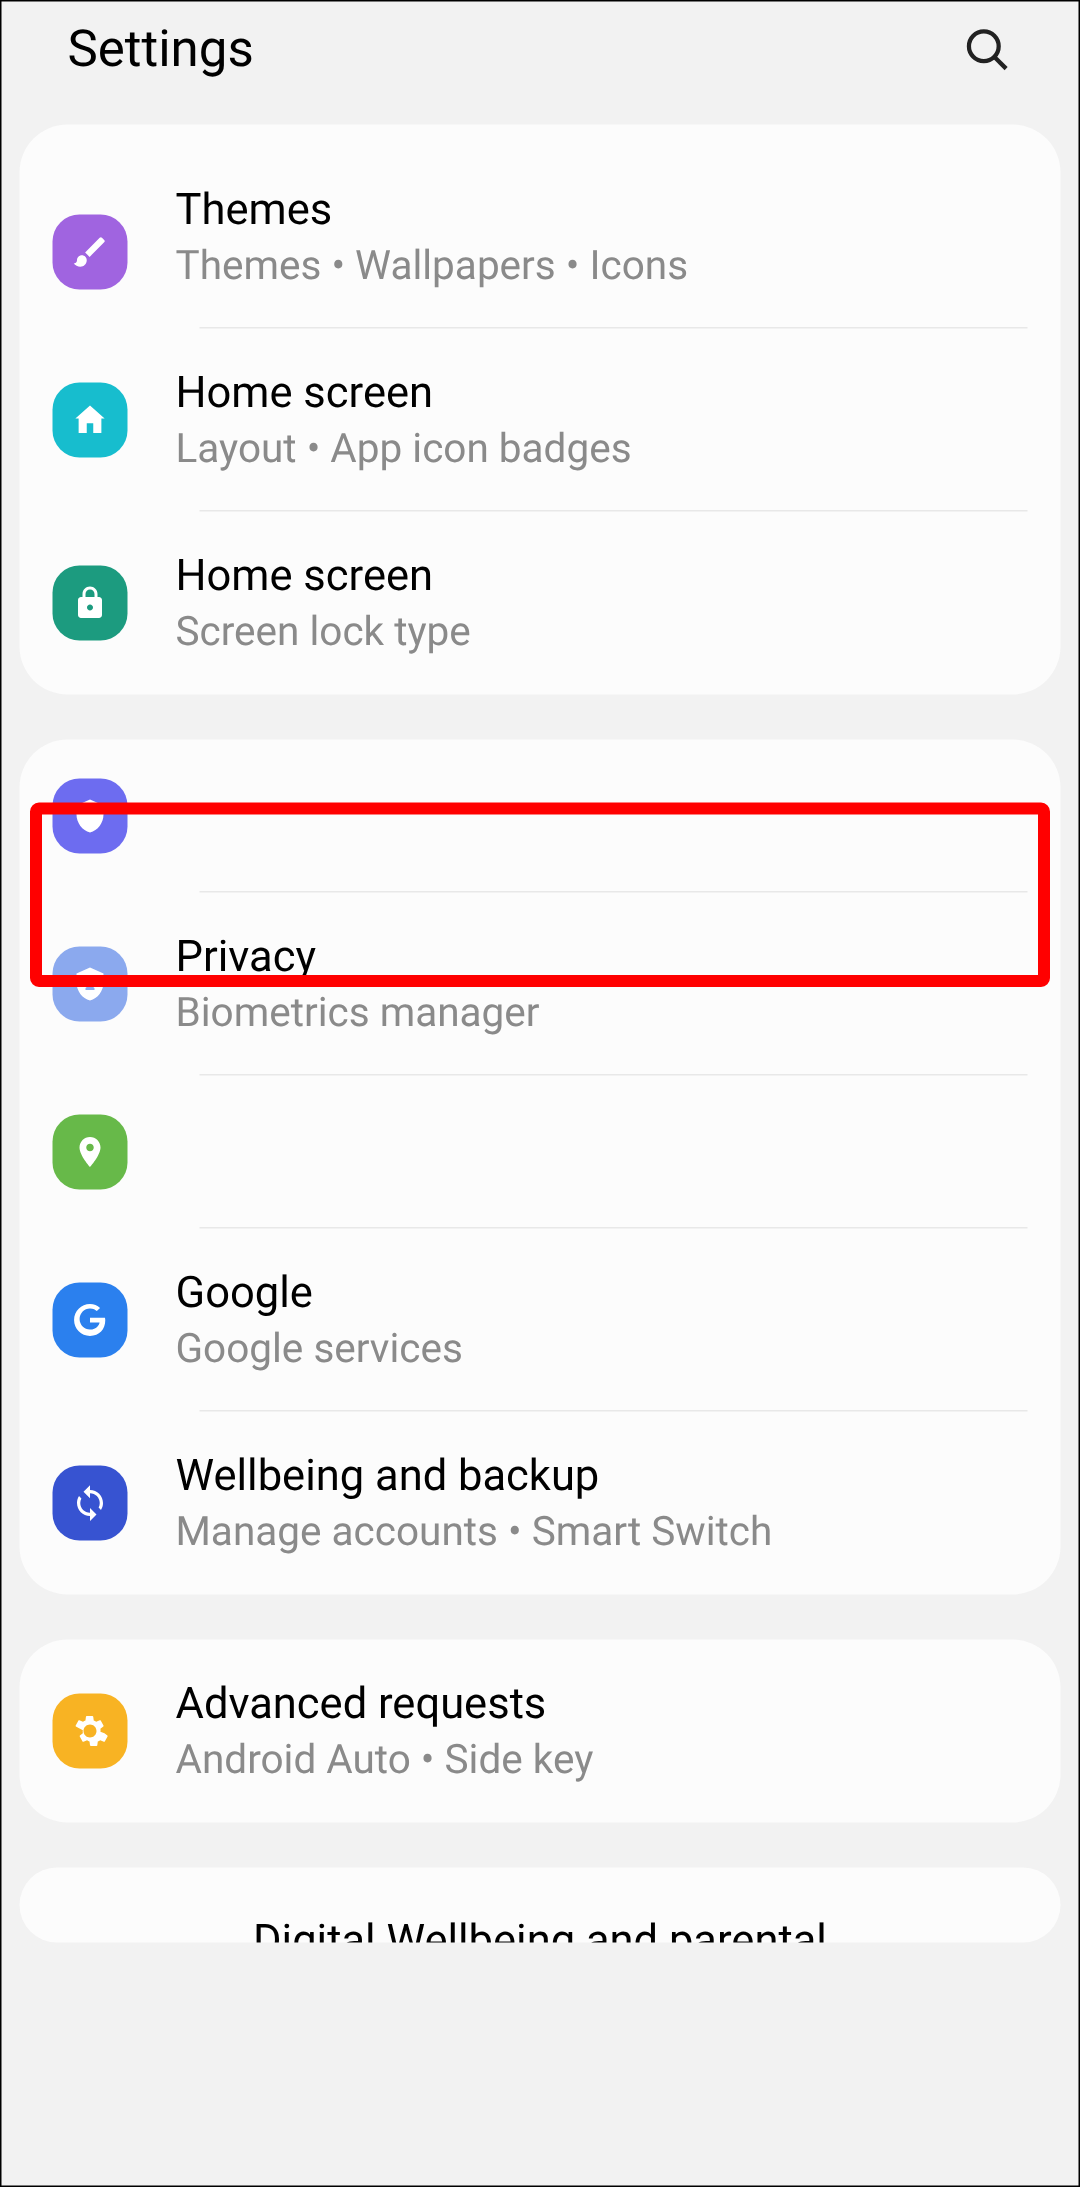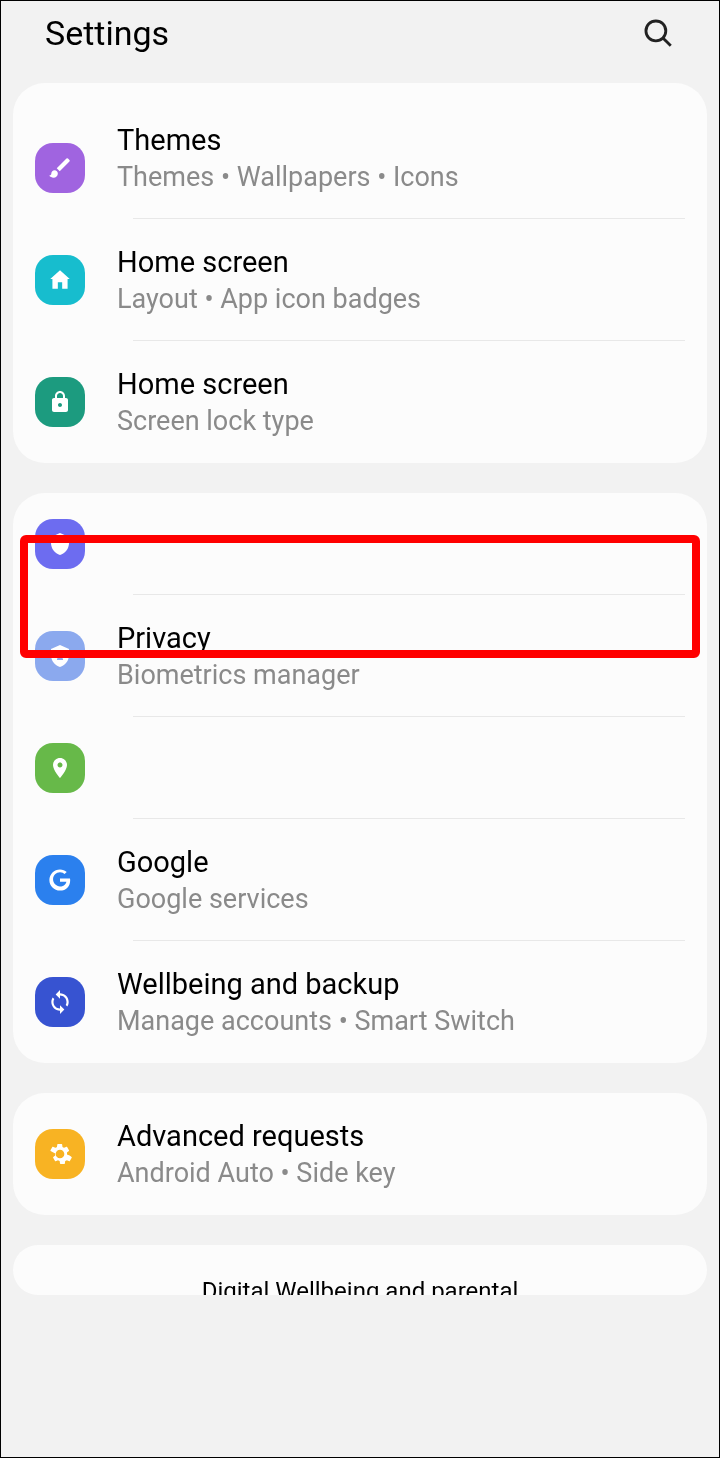--- a/index.html
+++ b/index.html
@@ -82,21 +82,21 @@
       border-radius: 6px;
       left: 20px;
       top: 535px;
       width: 680px;
       height: 123px;
       pointer-events: none;
       z-index: 100;
     }
     .partial-item {
       text-align: center;
-      font-size: 24px;
+      font-size: 29px;
       color: #000;
       padding-top: 32px;
       overflow: hidden;
       height: 50px;
     }
     .bg-purple { background: #a064e0; }
     .bg-teal { background: #17bdce; }
     .bg-green { background: #1c9b7f; }
     .bg-indigo { background: #6d6cf0; }
     .bg-lightblue { background: #8ba9ee; }

